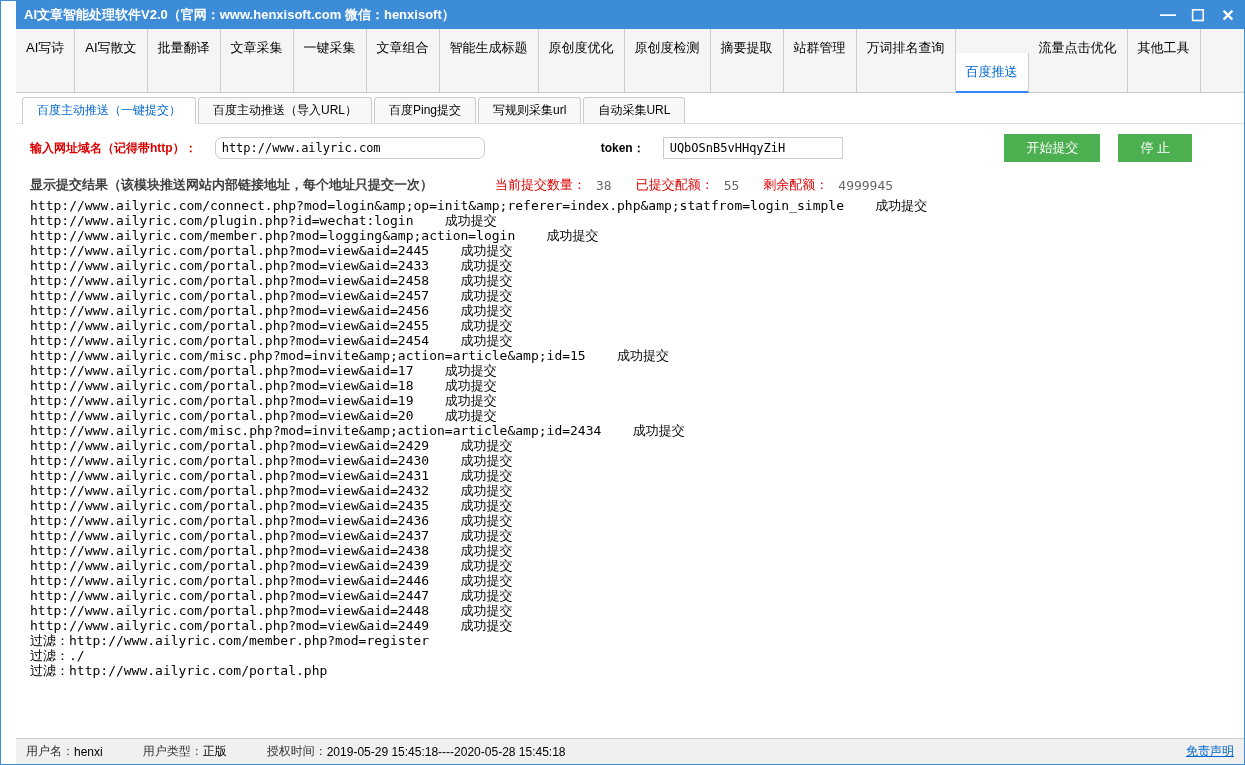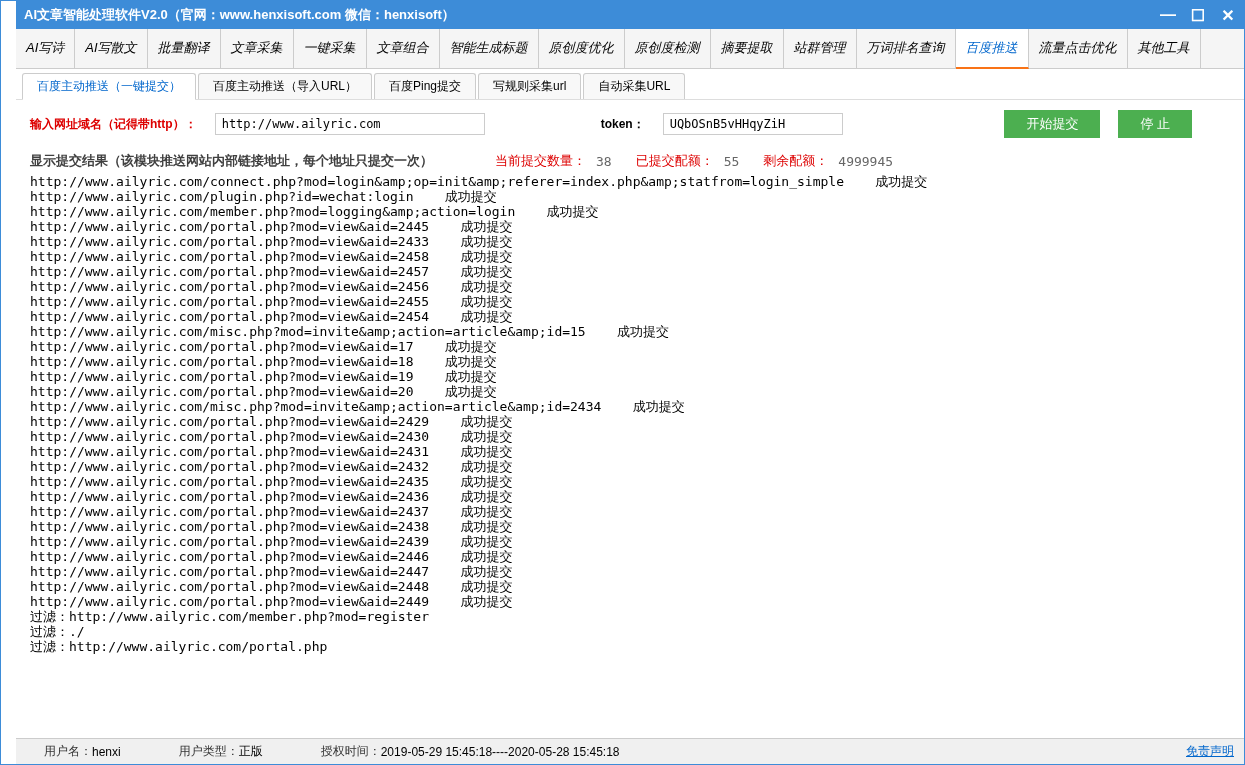--- a/index.html
+++ b/index.html
@@ -2,41 +2,41 @@
 <html><head>
 <meta charset="utf-8">
 <style>
 * { margin: 0; padding: 0; box-sizing: border-box; }
 body { font-family: "Microsoft YaHei", Arial, sans-serif; font-size: 12px; background: #fff; overflow: hidden; }
 .window { width: 1245px; height: 765px; display: flex; flex-direction: column; border: 1px solid #3d8cd8; padding-left: 15px; }
 .titlebar { background: #3d8cd8; color: #fff; height: 28px; display: flex; align-items: center; padding: 0 8px; font-size: 13px; font-weight: bold; }
 .titlebar-text { flex: 1; }
 .win-controls { display: flex; gap: 14px; align-items: center; }
 .win-btn { width: 16px; height: 16px; cursor: pointer; display: flex; align-items: center; justify-content: center; color: #fff; font-size: 16px; }
-.toolbar-row { display: flex; background: #f5f5f5; border-bottom: 1px solid #ccc; font-style: italic; }
+.toolbar-row { display: flex; background: #f5f5f5; border-bottom: 1px solid #ccc; }
 .toolbar-btn { padding: 10px 10px; border-right: 1px solid #ccc; background: #f5f5f5; cursor: pointer; white-space: nowrap; font-size: 13px; }
-.toolbar-btn.active { background: #fff; border-bottom: 2px solid #f97316; margin-bottom: -1px; color: #0066cc; }
+.toolbar-btn.active { background: #fff; border-bottom: 2px solid #3b82f6; margin-bottom: -1px; color: #0066cc; margin-top: 24px; }
 .subtab-row { display: flex; background: #fff; border-bottom: 1px solid #ddd; padding: 4px 6px 0 6px; gap: 0; }
 .subtab { padding: 4px 14px; border: 1px solid #ccc; border-bottom: none; background: #f8f8f8; cursor: pointer; margin-right: 2px; border-radius: 3px 3px 0 0; font-size: 12px; }
 .subtab.active { background: #fff; color: #0066cc; border-bottom: 1px solid #fff; margin-bottom: -1px; }
 .form-row { display: flex; align-items: center; padding: 10px 14px; gap: 18px; background: #fff; }
 .form-label { color: #d00; font-weight: bold; }
 .form-input { border: 1px solid #ccc; padding: 3px 6px; font-family: monospace; font-size: 12px; background: #fff; }
-.url-input { width: 270px; }
+.url-input { width: 270px; border-radius: 7px; }
 .token-input { width: 180px; }
 .btn { padding: 5px 22px; color: #fff; border: none; cursor: pointer; font-size: 13px; }
 .btn-green { background: #4caf50; }
 .stats-row { display: flex; align-items: center; padding: 4px 14px 2px 14px; gap: 6px; font-size: 13px; }
 .stats-label { color: #404040; font-weight: bold; }
 .stats-text { color: #d00; }
 .stats-num { color: #666; margin: 0 18px 0 4px; font-family: monospace; }
 .log-area { flex: 1; overflow-y: scroll; padding: 2px 14px; font-family: "SimSun", monospace; font-size: 13px; line-height: 15px; white-space: pre; background: #fff; color: #000; }
 .log-line { white-space: pre; }
 .statusbar { background: #f0f0f0; border-top: 1px solid #ccc; padding: 4px 10px; display: flex; align-items: center; font-size: 12px; color: #444; }
-.statusbar .lbl { color: #333; margin-left: 18px; }
+.statusbar .lbl { color: #333; }
 .statusbar .val { color: #000; margin-right: 40px; }
 .statusbar .link { color: #0066cc; text-decoration: underline; cursor: pointer; margin-left: auto; }
 .spacer { flex: 1; }
 ::-webkit-scrollbar { width: 17px; }
 ::-webkit-scrollbar-track { background: #f0f0f0; }
 ::-webkit-scrollbar-thumb { background: #c0c0c0; border: 1px solid #a0a0a0; }
 </style>
 </head>
 <body>
 

